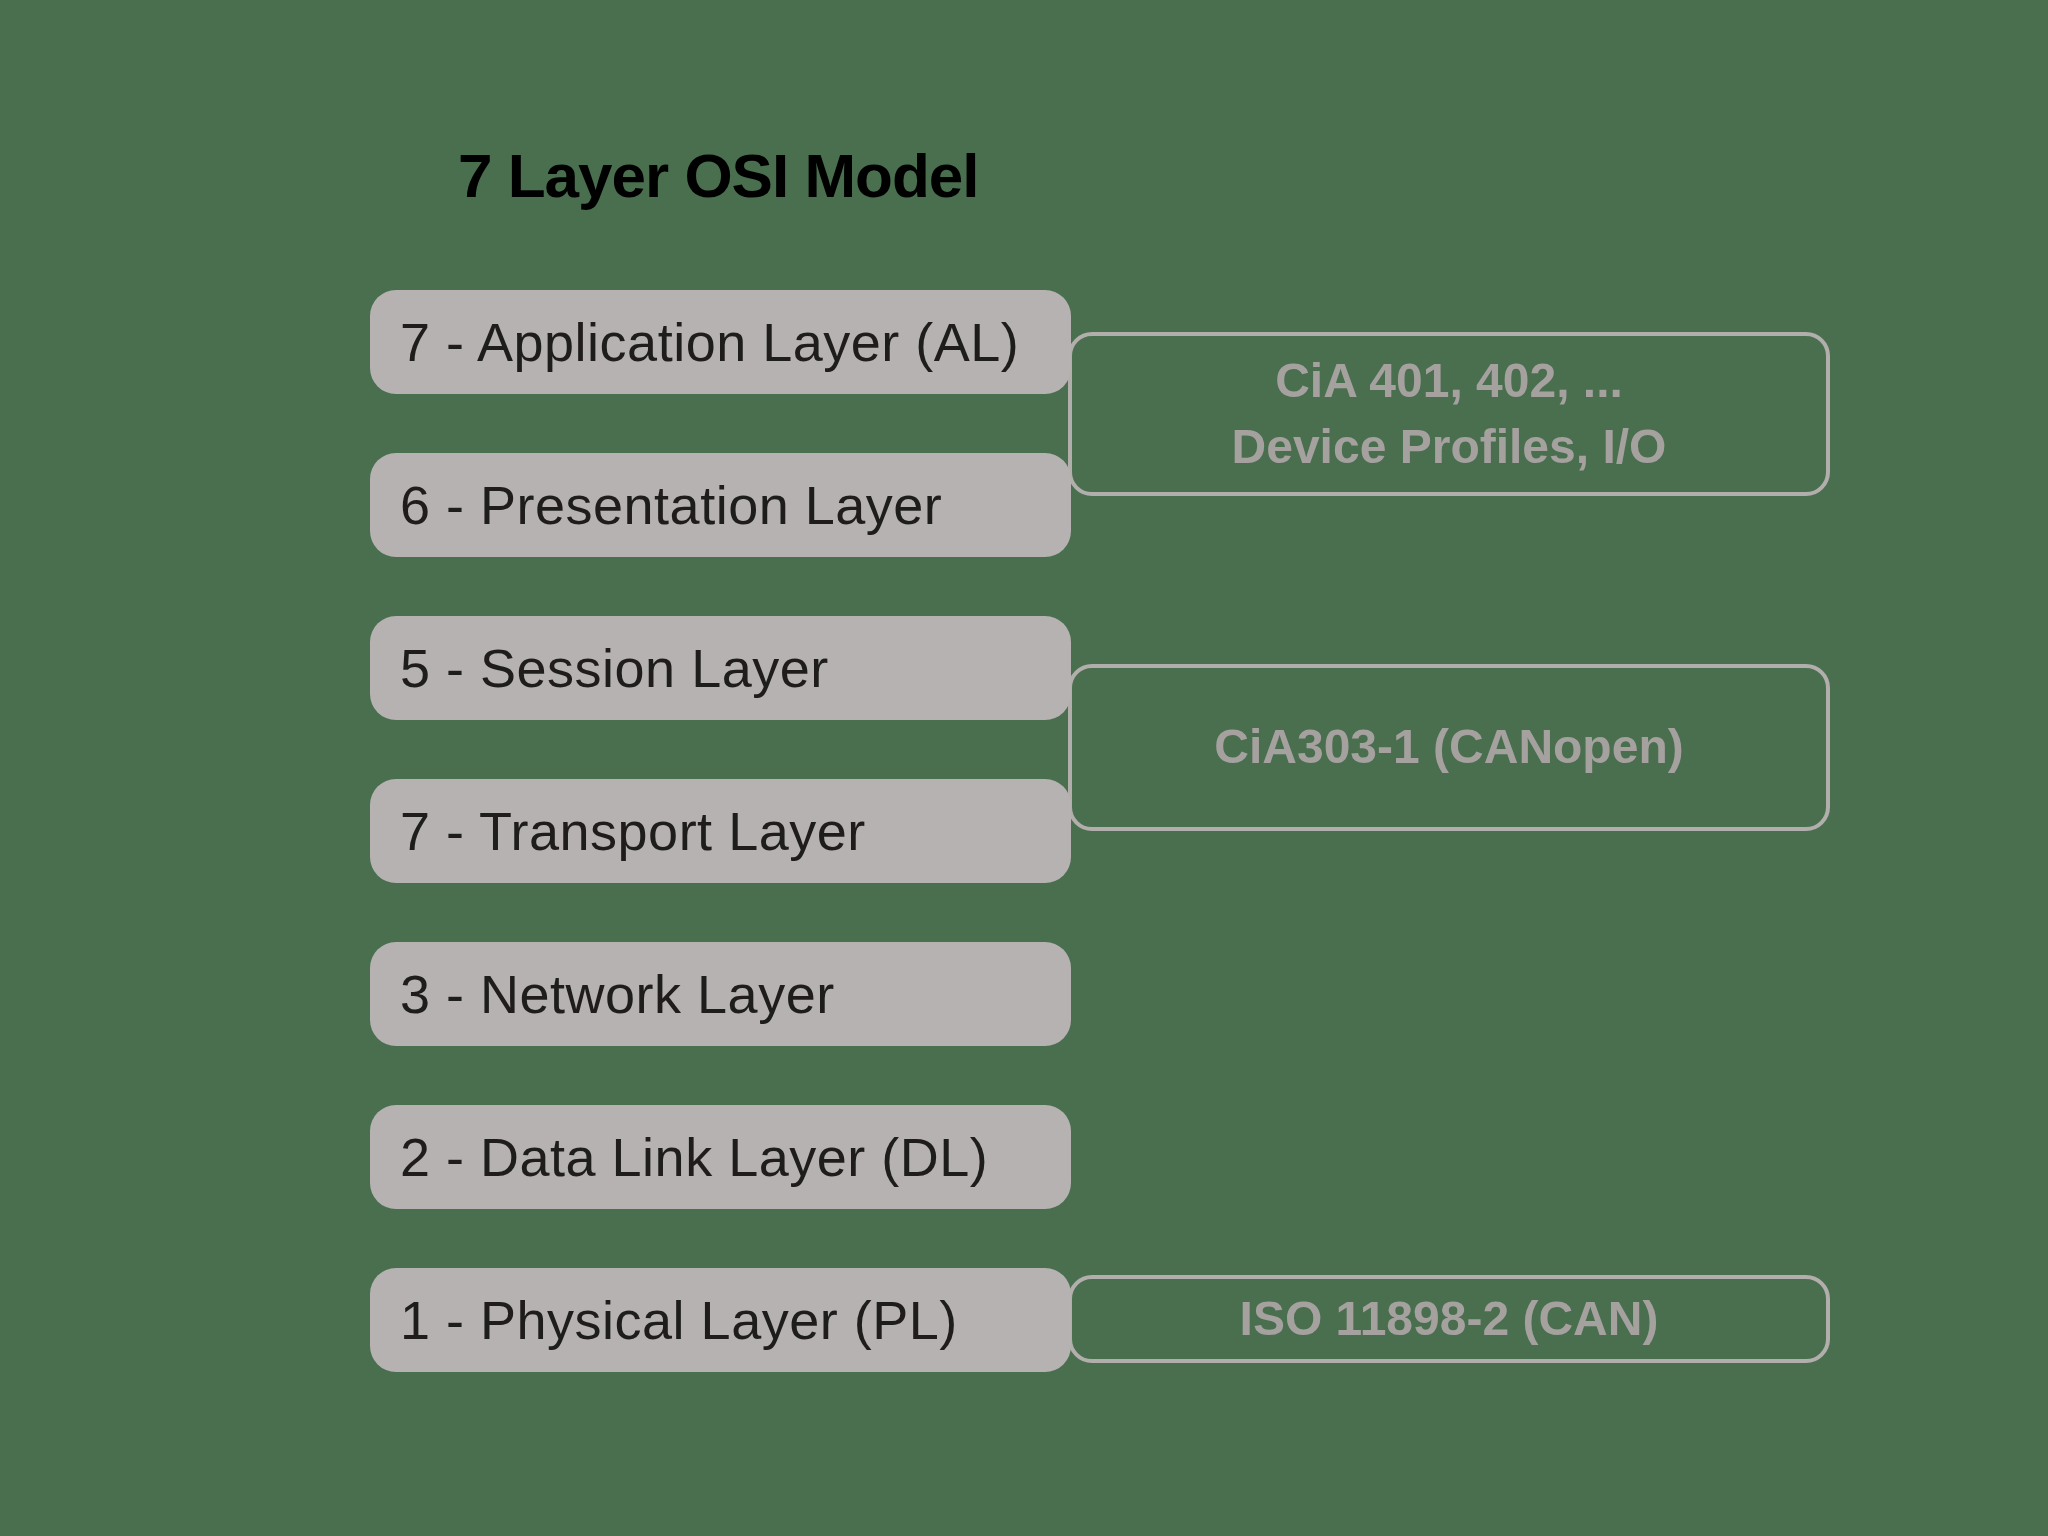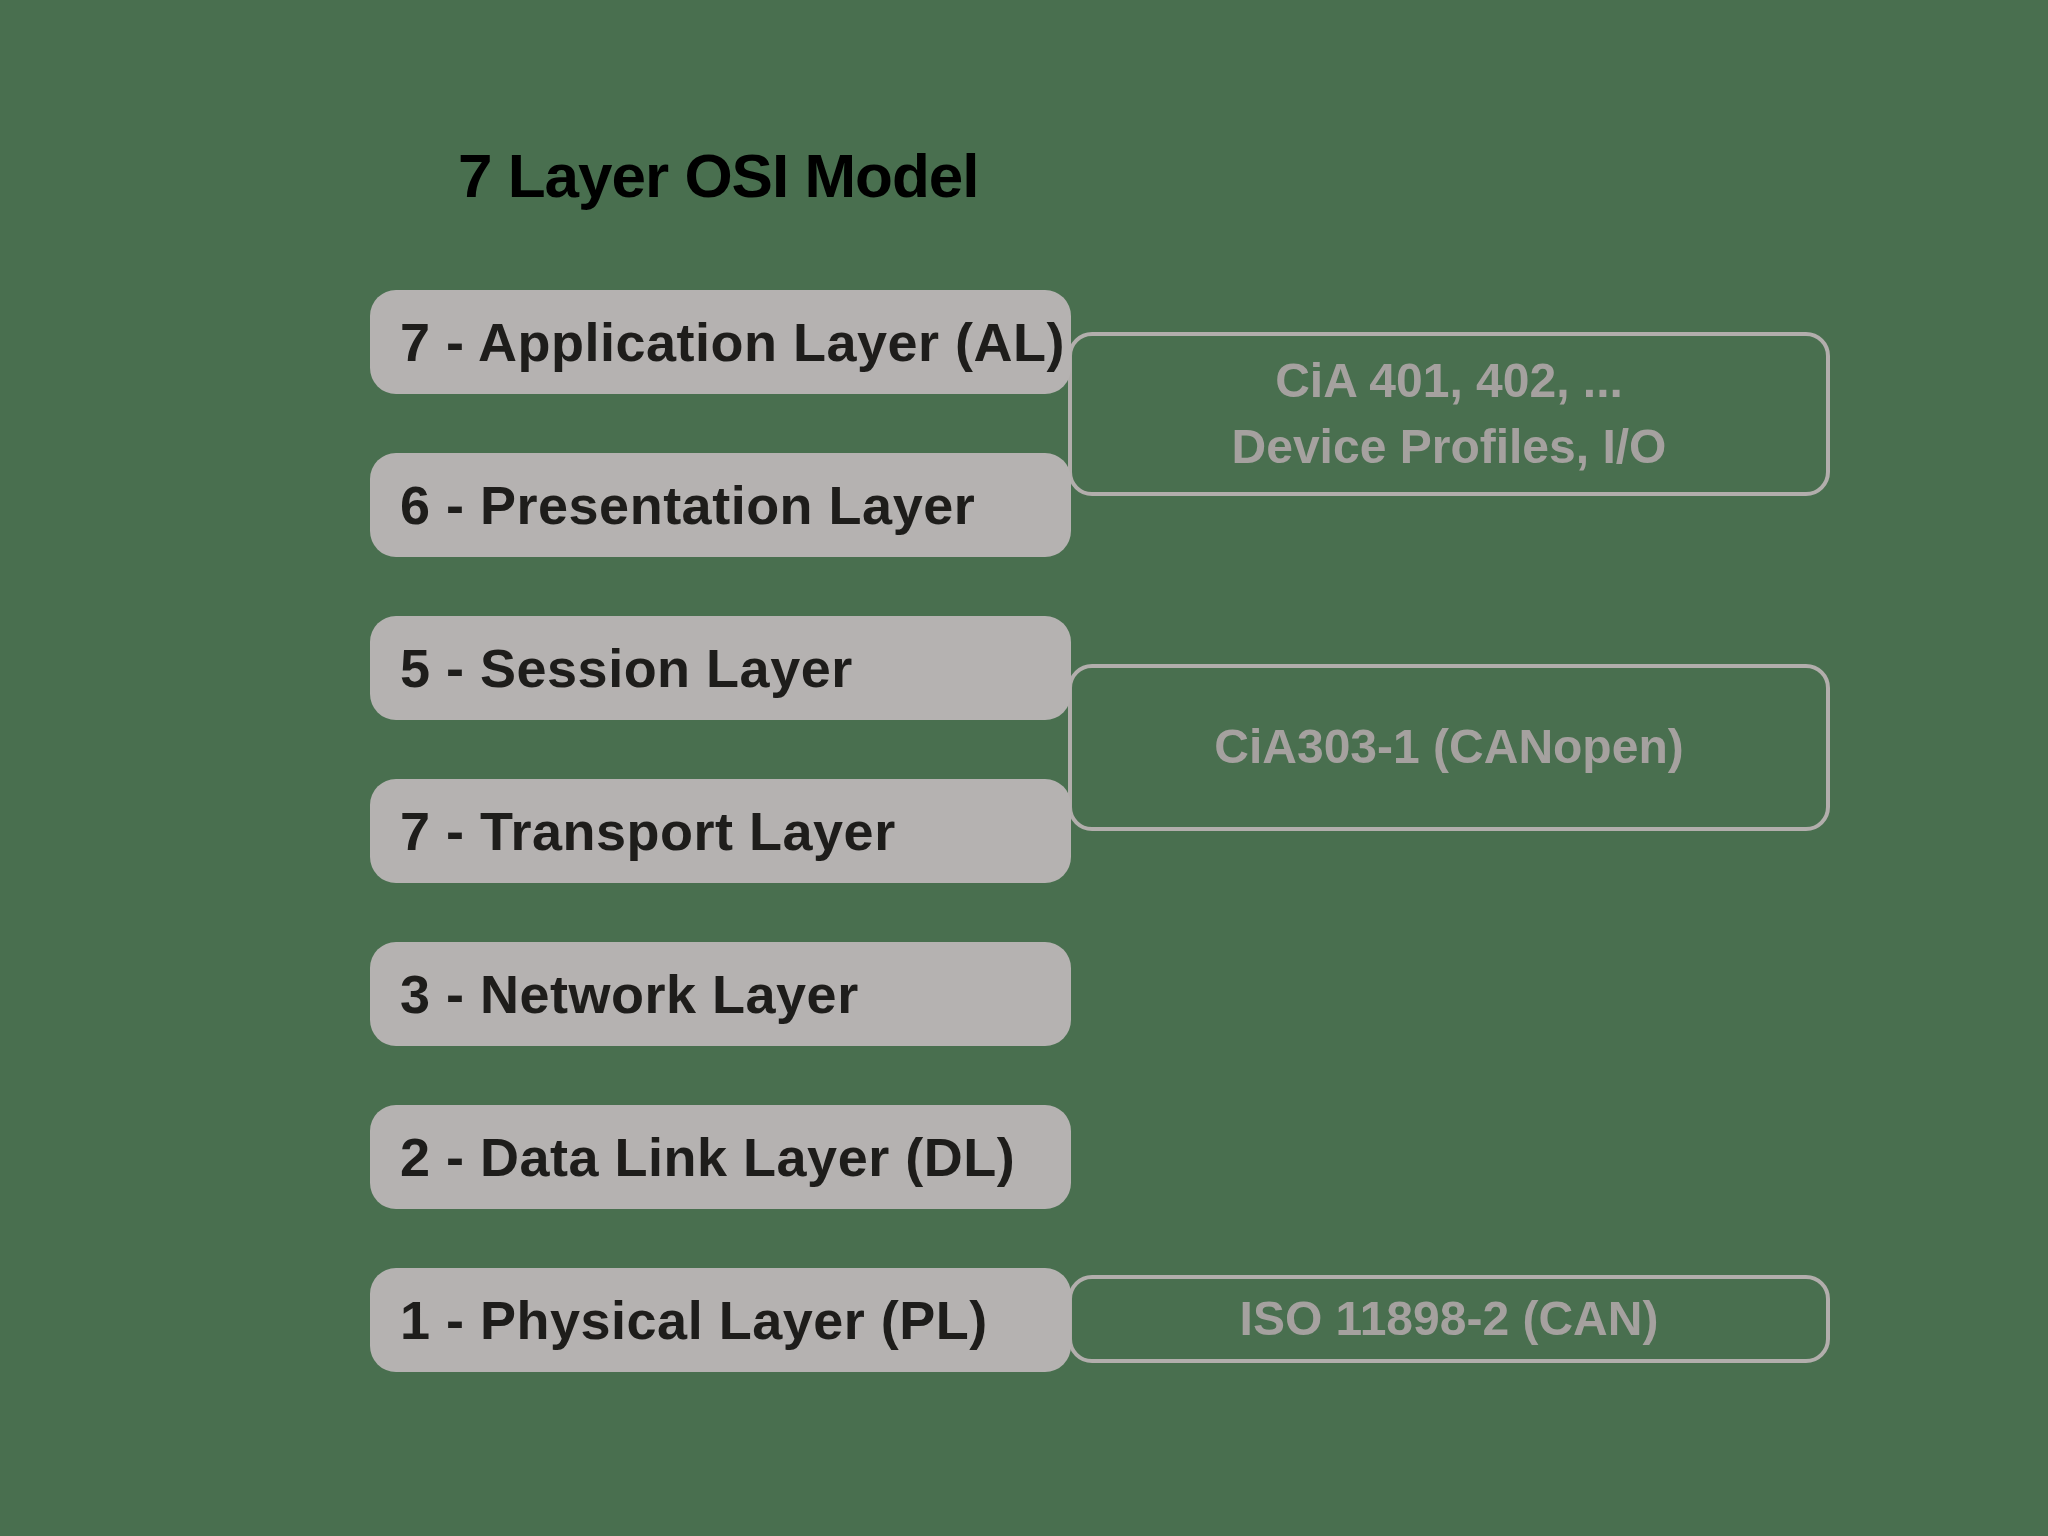--- a/index.html
+++ b/index.html
@@ -33,21 +33,21 @@
     background: #b5b2b1;
     border-radius: 26px;
     display: flex;
     align-items: center;
     padding-left: 30px;
     box-sizing: border-box;
     z-index: 2;
   }
   .layer-label {
     font-size: 54px;
-    font-weight: 700;
+    font-weight: 400;
     letter-spacing: 0.5px;
     color: #1e1d1b;
     white-space: nowrap;
     text-align: center;
   }
   .proto {
     position: absolute;
     left: 1068px;
     width: 762px;
     border: 4px solid #b2aeac;

